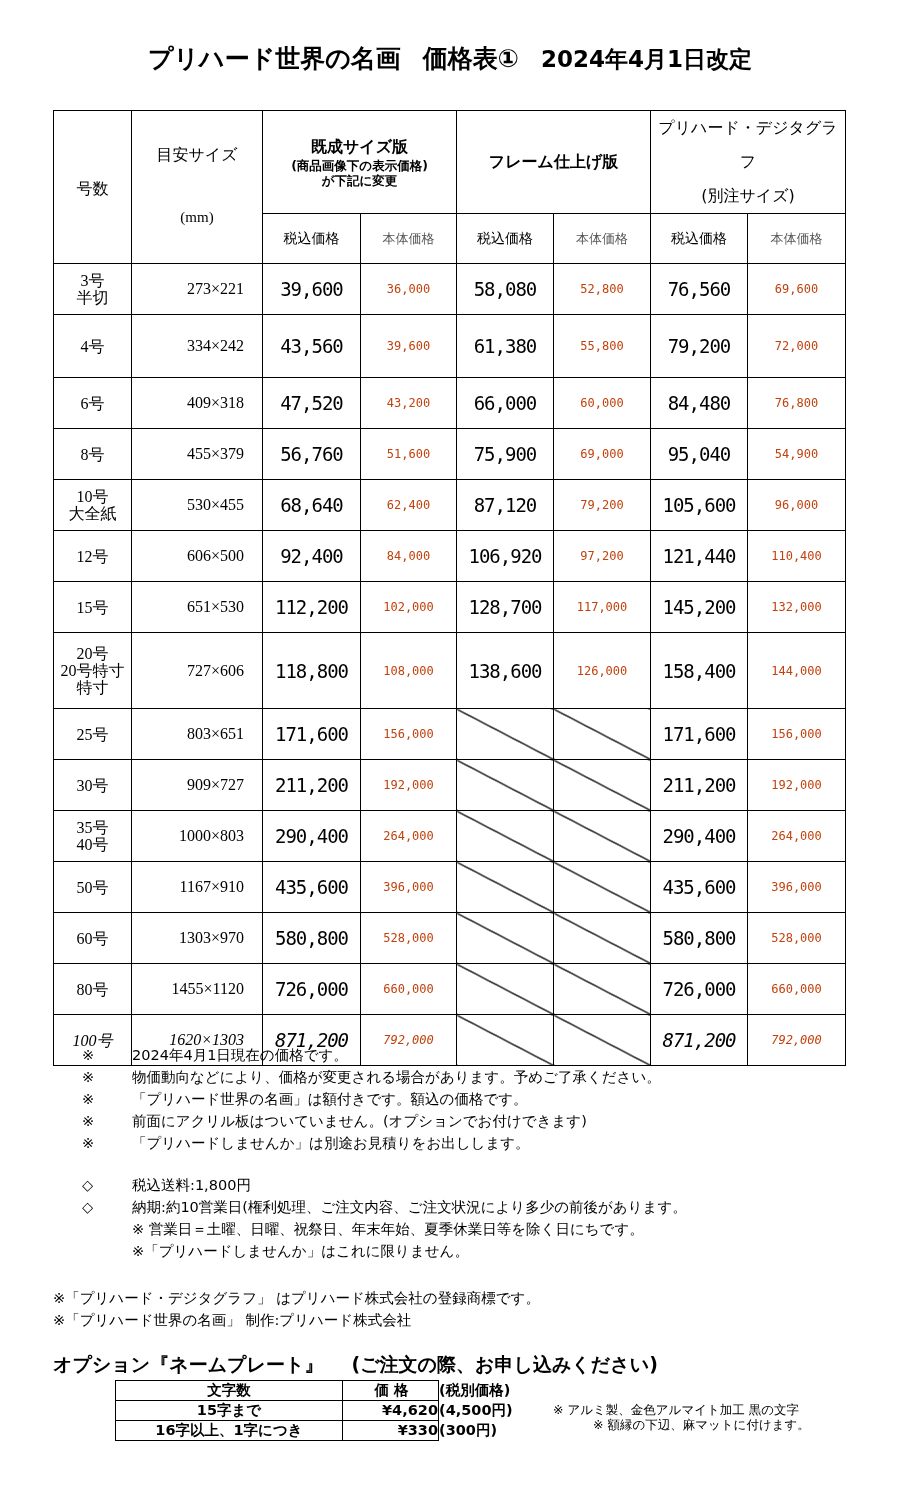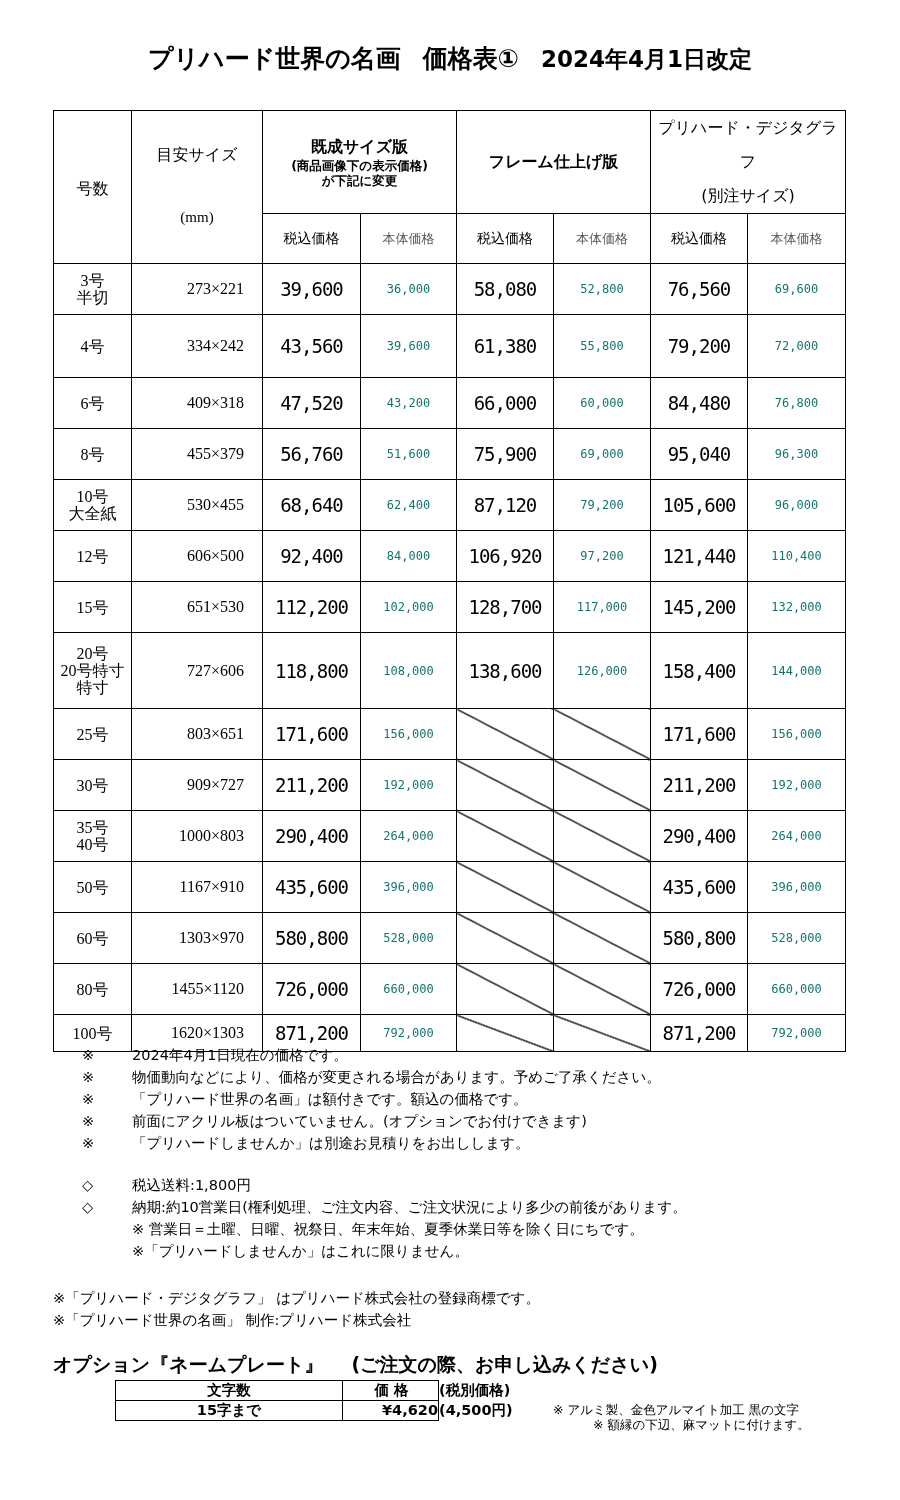--- a/index.html
+++ b/index.html
@@ -16,21 +16,21 @@
                 vertical-align:middle; font-weight:normal; overflow:hidden; }
   .hdr { font-size:15px; }
   .hdr-sm { font-size:12.5px; line-height:15px; font-weight:bold; }
   .hdr-big { font-size:16px; font-weight:bold; }
   .tax-hdr { font-size:14px; font-weight:bold; }
   .base-hdr { font-size:13px; color:#555; }
   .gou { font-family:"Liberation Serif", "DejaVu Serif", serif; font-size:16px; line-height:17px; }
   .size { font-family:"Liberation Serif", "DejaVu Serif", serif; font-size:16px; text-align:right !important;
           padding-right:18px !important; }
   .tax { font-family:"DejaVu Sans Mono", "Liberation Mono", monospace; font-size:19px; letter-spacing:-1px; }
-  .base { font-family:"DejaVu Sans Mono", "Liberation Mono", monospace; font-size:12px; color:#0f766e;
+  .base { font-family:"DejaVu Sans Mono", "Liberation Mono", monospace; font-size:12px; color:#c2410c;
           font-weight:bold; letter-spacing:0px; }
   td.na { background:
       linear-gradient(to top right, transparent calc(50% - 0.8px), #000 calc(50% - 0.6px),
                       #000 calc(50% + 0.6px), transparent calc(50% + 0.8px)); }
   td.na { background:
       linear-gradient(to bottom left, transparent calc(50% - 0.8px), #000 calc(50% - 0.5px),
                       #000 calc(50% + 0.5px), transparent calc(50% + 0.8px)); }
 
   .notes { position:absolute; left:82px; top:1044px; font-size:14.5px; line-height:22px; }
   .notes .row { display:flex; white-space:nowrap; }
@@ -139,21 +139,21 @@
       <tr style="height: 51px;">
         <td class="gou">
           <div>8号</div>
         </td>
         <td class="size">455×379</td>
         <td class="tax">56,760</td>
         <td class="base">51,600</td>
         <td class="tax">75,900</td>
         <td class="base">69,000</td>
         <td class="tax">95,040</td>
-        <td class="base">96,300</td>
+        <td class="base">54,900</td>
       </tr>
       <tr style="height: 51px;">
         <td class="gou">
           <div>10号</div>
           <div>大全紙</div>
         </td>
         <td class="size">530×455</td>
         <td class="tax">68,640</td>
         <td class="base">62,400</td>
         <td class="tax">87,120</td>
@@ -265,21 +265,21 @@
           <div>80号</div>
         </td>
         <td class="size">1455×1120</td>
         <td class="tax">726,000</td>
         <td class="base">660,000</td>
         <td class="na"></td>
         <td class="na"></td>
         <td class="tax">726,000</td>
         <td class="base">660,000</td>
       </tr>
-      <tr style="height: 37px;">
+      <tr style="height: 51px; font-style: italic;">
         <td class="gou">
           <div>100号</div>
         </td>
         <td class="size">1620×1303</td>
         <td class="tax">871,200</td>
         <td class="base">792,000</td>
         <td class="na"></td>
         <td class="na"></td>
         <td class="tax">871,200</td>
         <td class="base">792,000</td>
@@ -345,19 +345,24 @@
       <tr>
     <td class="c1">文字数</td>
     <td class="c2" style="text-align:center;">価 格</td>
     <td class="c3">(税別価格)</td>
   </tr>
   <tr>
     <td class="c1">15字まで</td>
     <td class="c2">¥4,620</td>
     <td class="c3">(4,500円)</td>
   </tr>
+  <tr>
+    <td class="c1">16字以上、1字につき</td>
+    <td class="c2">¥330</td>
+    <td class="c3">(300円)</td>
+  </tr>
 </tbody>
   </table>
 
 <div class="opt-note">
   <div>※ アルミ製、金色アルマイト加工  黒の文字</div>
   <div class="l2">※  額縁の下辺、麻マットに付けます。</div>
 </div>
 
 </body></html>

